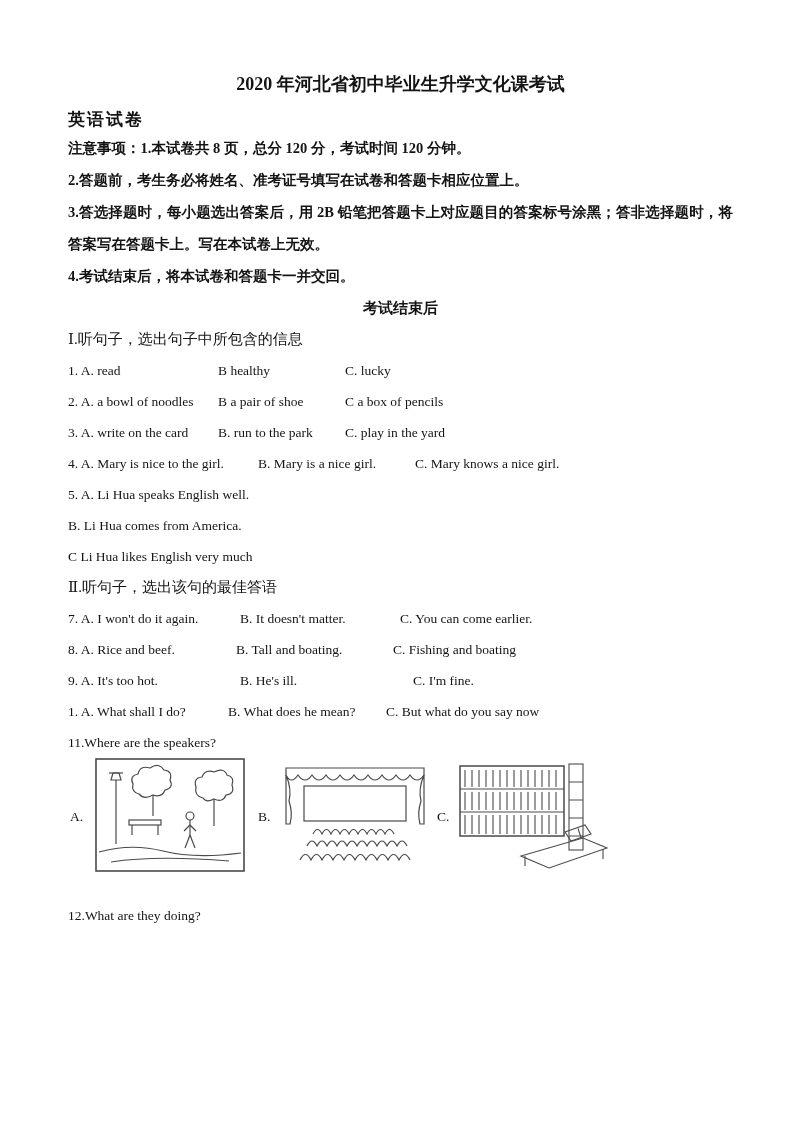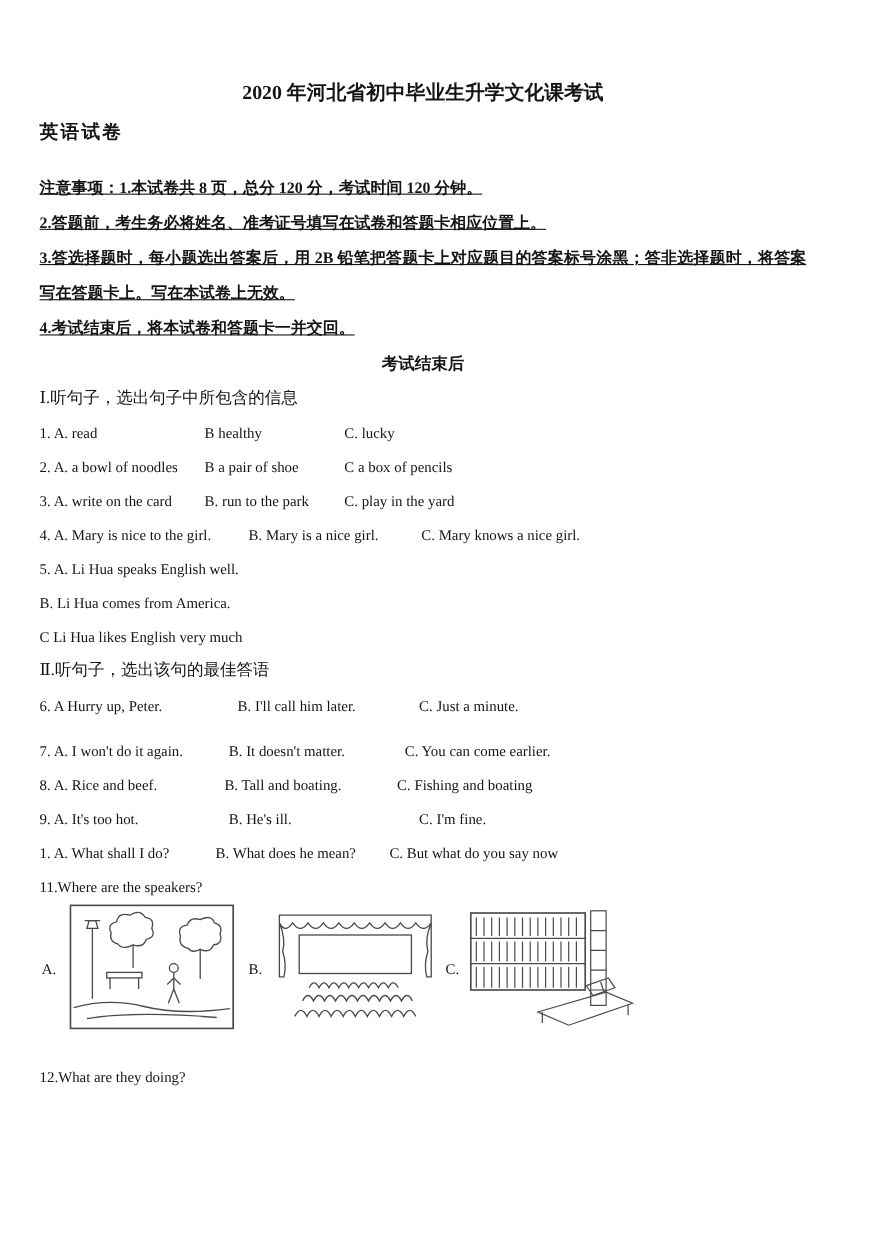--- a/index.html
+++ b/index.html
@@ -1,24 +1,24 @@
 <!DOCTYPE html>
 <html><head>
 <meta charset="utf-8">
 <style>
   * { margin:0; padding:0; box-sizing:border-box; }
   html, body { background:#ffffff; }
   .page {
     width:793px; height:1122px; margin:0 auto; background:#fff;
     font-family:"Liberation Serif","DejaVu Serif",serif; color:#141414;
-    padding:72px 60px 0 36px; position:relative; overflow:hidden;
+    padding:72px 60px 0 68px; position:relative; overflow:hidden;
   }
   .title   { text-align:center; font-size:18px; font-weight:bold; line-height:24px; }
   .subtitle{ text-align:left; font-size:17px; font-weight:bold; line-height:24px; margin-top:12px; letter-spacing:2px; }
-  .notices { margin-top:23px;text-decoration:underline; }
+  .notices { margin-top:0; }
   .notice  { font-size:14.5px; font-weight:bold; line-height:32px; text-align:justify; }
   .center-heading { text-align:center; font-weight:bold; font-size:15px; line-height:32px; }
   .part-heading   { font-weight:normal; font-size:15px; line-height:31px; }
   .qrow  { position:relative; height:31px; line-height:31px; font-size:13.5px; }
   .qrow .o { position:absolute; top:0; white-space:nowrap; }
   .qrow.gap { height:41px; }
   .qline { height:31px; line-height:31px; font-size:13.5px; }
   .img-row { position:relative; height:120px; margin-top:0; }
   .img-label { position:absolute; top:51px; font-size:13.5px; }
   .illus { position:absolute; }
@@ -62,25 +62,20 @@
     <span class="o" style="left:0">4. A. Mary is nice to the girl.</span>
     <span class="o" style="left:190px">B. Mary is a nice girl.</span>
     <span class="o" style="left:347px">C. Mary knows a nice girl.</span>
   </div>
   <div class="qline">5. A. Li Hua speaks English well.</div>
   <div class="qline">B. Li Hua comes from America.</div>
   <div class="qline">C Li Hua likes English very much</div>
 
   <div class="part-heading">Ⅱ.听句子，选出该句的最佳答语</div>
 
-  <div class="qrow gap">
-    <span class="o" style="left:0">6. A Hurry up, Peter.</span>
-    <span class="o" style="left:180px">B. I'll call him later.</span>
-    <span class="o" style="left:345px">C. Just a minute.</span>
-  </div>
   <div class="qrow">
     <span class="o" style="left:0">7. A. I won't do it again.</span>
     <span class="o" style="left:172px">B. It doesn't matter.</span>
     <span class="o" style="left:332px">C. You can come earlier.</span>
   </div>
   <div class="qrow">
     <span class="o" style="left:0">8. A. Rice and beef.</span>
     <span class="o" style="left:168px">B. Tall and boating.</span>
     <span class="o" style="left:325px">C. Fishing and boating</span>
   </div>

